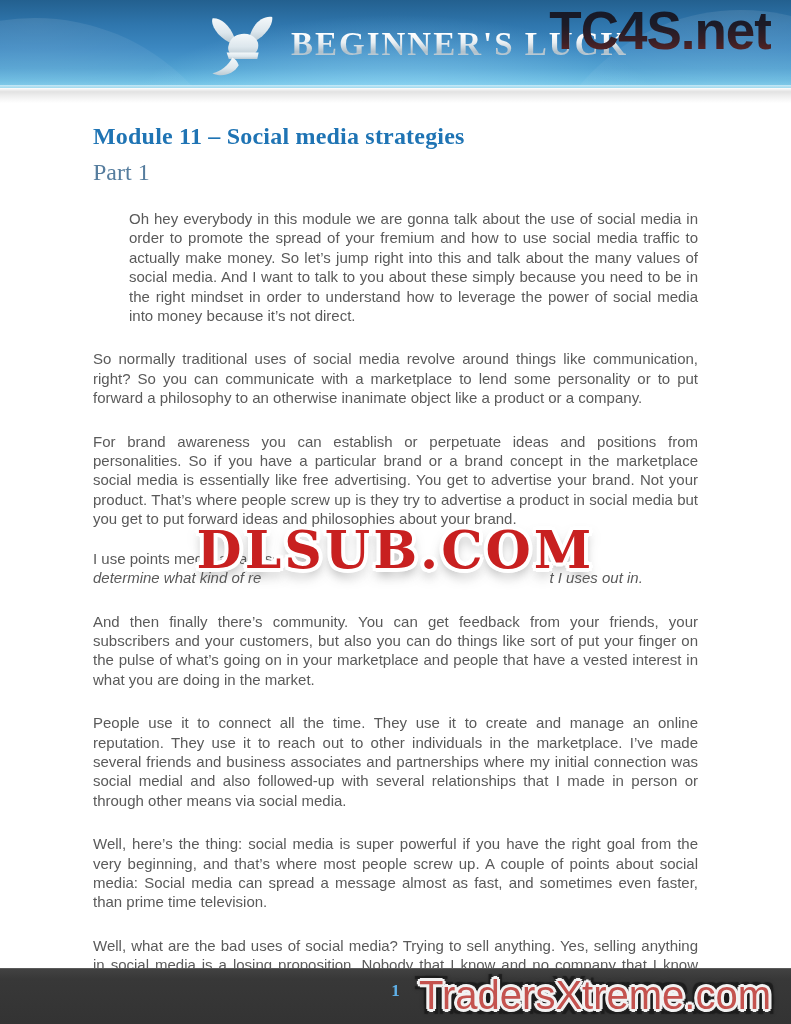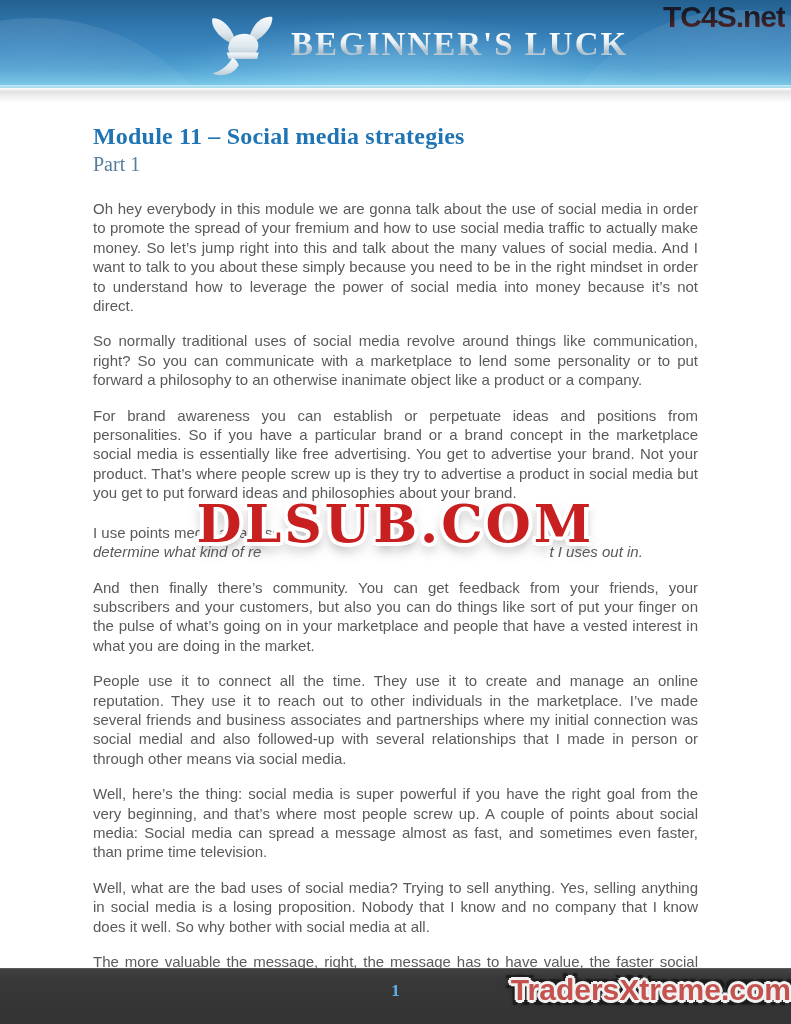--- a/index.html
+++ b/index.html
@@ -56,23 +56,23 @@
     letter-spacing: 2px;
     background: linear-gradient(to bottom, #ffffff 20%, #e8eef2 45%, #aebfca 70%, #dde8ee 100%);
     -webkit-background-clip: text;
     background-clip: text;
     -webkit-text-fill-color: transparent;
     text-shadow: 0 2px 3px rgba(10,40,70,0.0);
     white-space: nowrap;
   }
   .tc4s {
     position: absolute;
-    top: 0px; right: 6px;
+    top: 0px; right: 20px;
     font-family: "Liberation Sans", sans-serif;
-    font-size: 30px;
+    font-size: 53px;
     font-weight: bold;
     letter-spacing: -1px;
     background: linear-gradient(to bottom, #121726 0%, #1b1b27 40%, #3c2026 70%, #7c2a22 100%);
     -webkit-background-clip: text;
     background-clip: text;
     -webkit-text-fill-color: transparent;
   }
   .header-shadow {
     width: 100%; height: 15px;
     background: linear-gradient(to bottom, #fdfdfd 0%, #e2e2e2 25%, #efefef 55%, #ffffff 100%);
@@ -86,32 +86,32 @@
   .doc-title {
     font-family: "Liberation Serif", serif;
     font-weight: 600;
     font-size: 24px;
     color: #1f74b4;
     letter-spacing: 0.2px;
   }
   .doc-subtitle {
     font-family: "Liberation Serif", serif;
     font-weight: normal;
-    font-size: 20px;
+    font-size: 24px;
     color: #567d9e;
-    margin-top: 3px;
+    margin-top: 9px;
   }
   .content p {
-    margin-top: 16px;
+    margin-top: 24px;
     font-size: 15px;
     line-height: 19.4px;
     text-align: justify;
     color: #5a5a5a;
   }
-  .content p:first-of-type { margin-top: 23px; }
+  .content p:first-of-type { margin-top: 23px; margin-left: 36px; }
 
   
   .wm-para {
     position: relative;
     margin-top: 20px;
     font-size: 15px;
     line-height: 19.4px;
     color: #5a5a5a;
   }
   .wm-line1 { display: flex; justify-content: space-between; }
@@ -145,24 +145,24 @@
     position: absolute;
     left: 50%; top: 12px;
     transform: translateX(-50%);
     font-family: "Liberation Serif", serif;
     font-weight: bold;
     font-size: 17px;
     color: #5fb0e8;
   }
   .tradersxtreme {
     position: absolute;
-    right: 0; top: 4px;
+    right: 20px; top: 4px;
     font-family: "Liberation Sans", sans-serif;
-    font-weight: bold;
-    font-size: 30px;
+    font-weight: normal;
+    font-size: 40px;
     letter-spacing: 0px;
     color: #c4524e;
     white-space: nowrap;
     text-shadow:
       -2px -2px 0 #f2f2f2, 2px -2px 0 #f2f2f2, -2px 2px 0 #f2f2f2, 2px 2px 0 #f2f2f2,
       -3px 0 0 #f2f2f2, 3px 0 0 #f2f2f2, 0 -3px 0 #f2f2f2, 0 3px 0 #f2f2f2,
       -5px -5px 1px #1d1d1d, 5px -5px 1px #1d1d1d, -5px 5px 1px #1d1d1d, 5px 5px 1px #1d1d1d,
       0 0 9px rgba(0,0,0,0.9);
   }
 </style>

